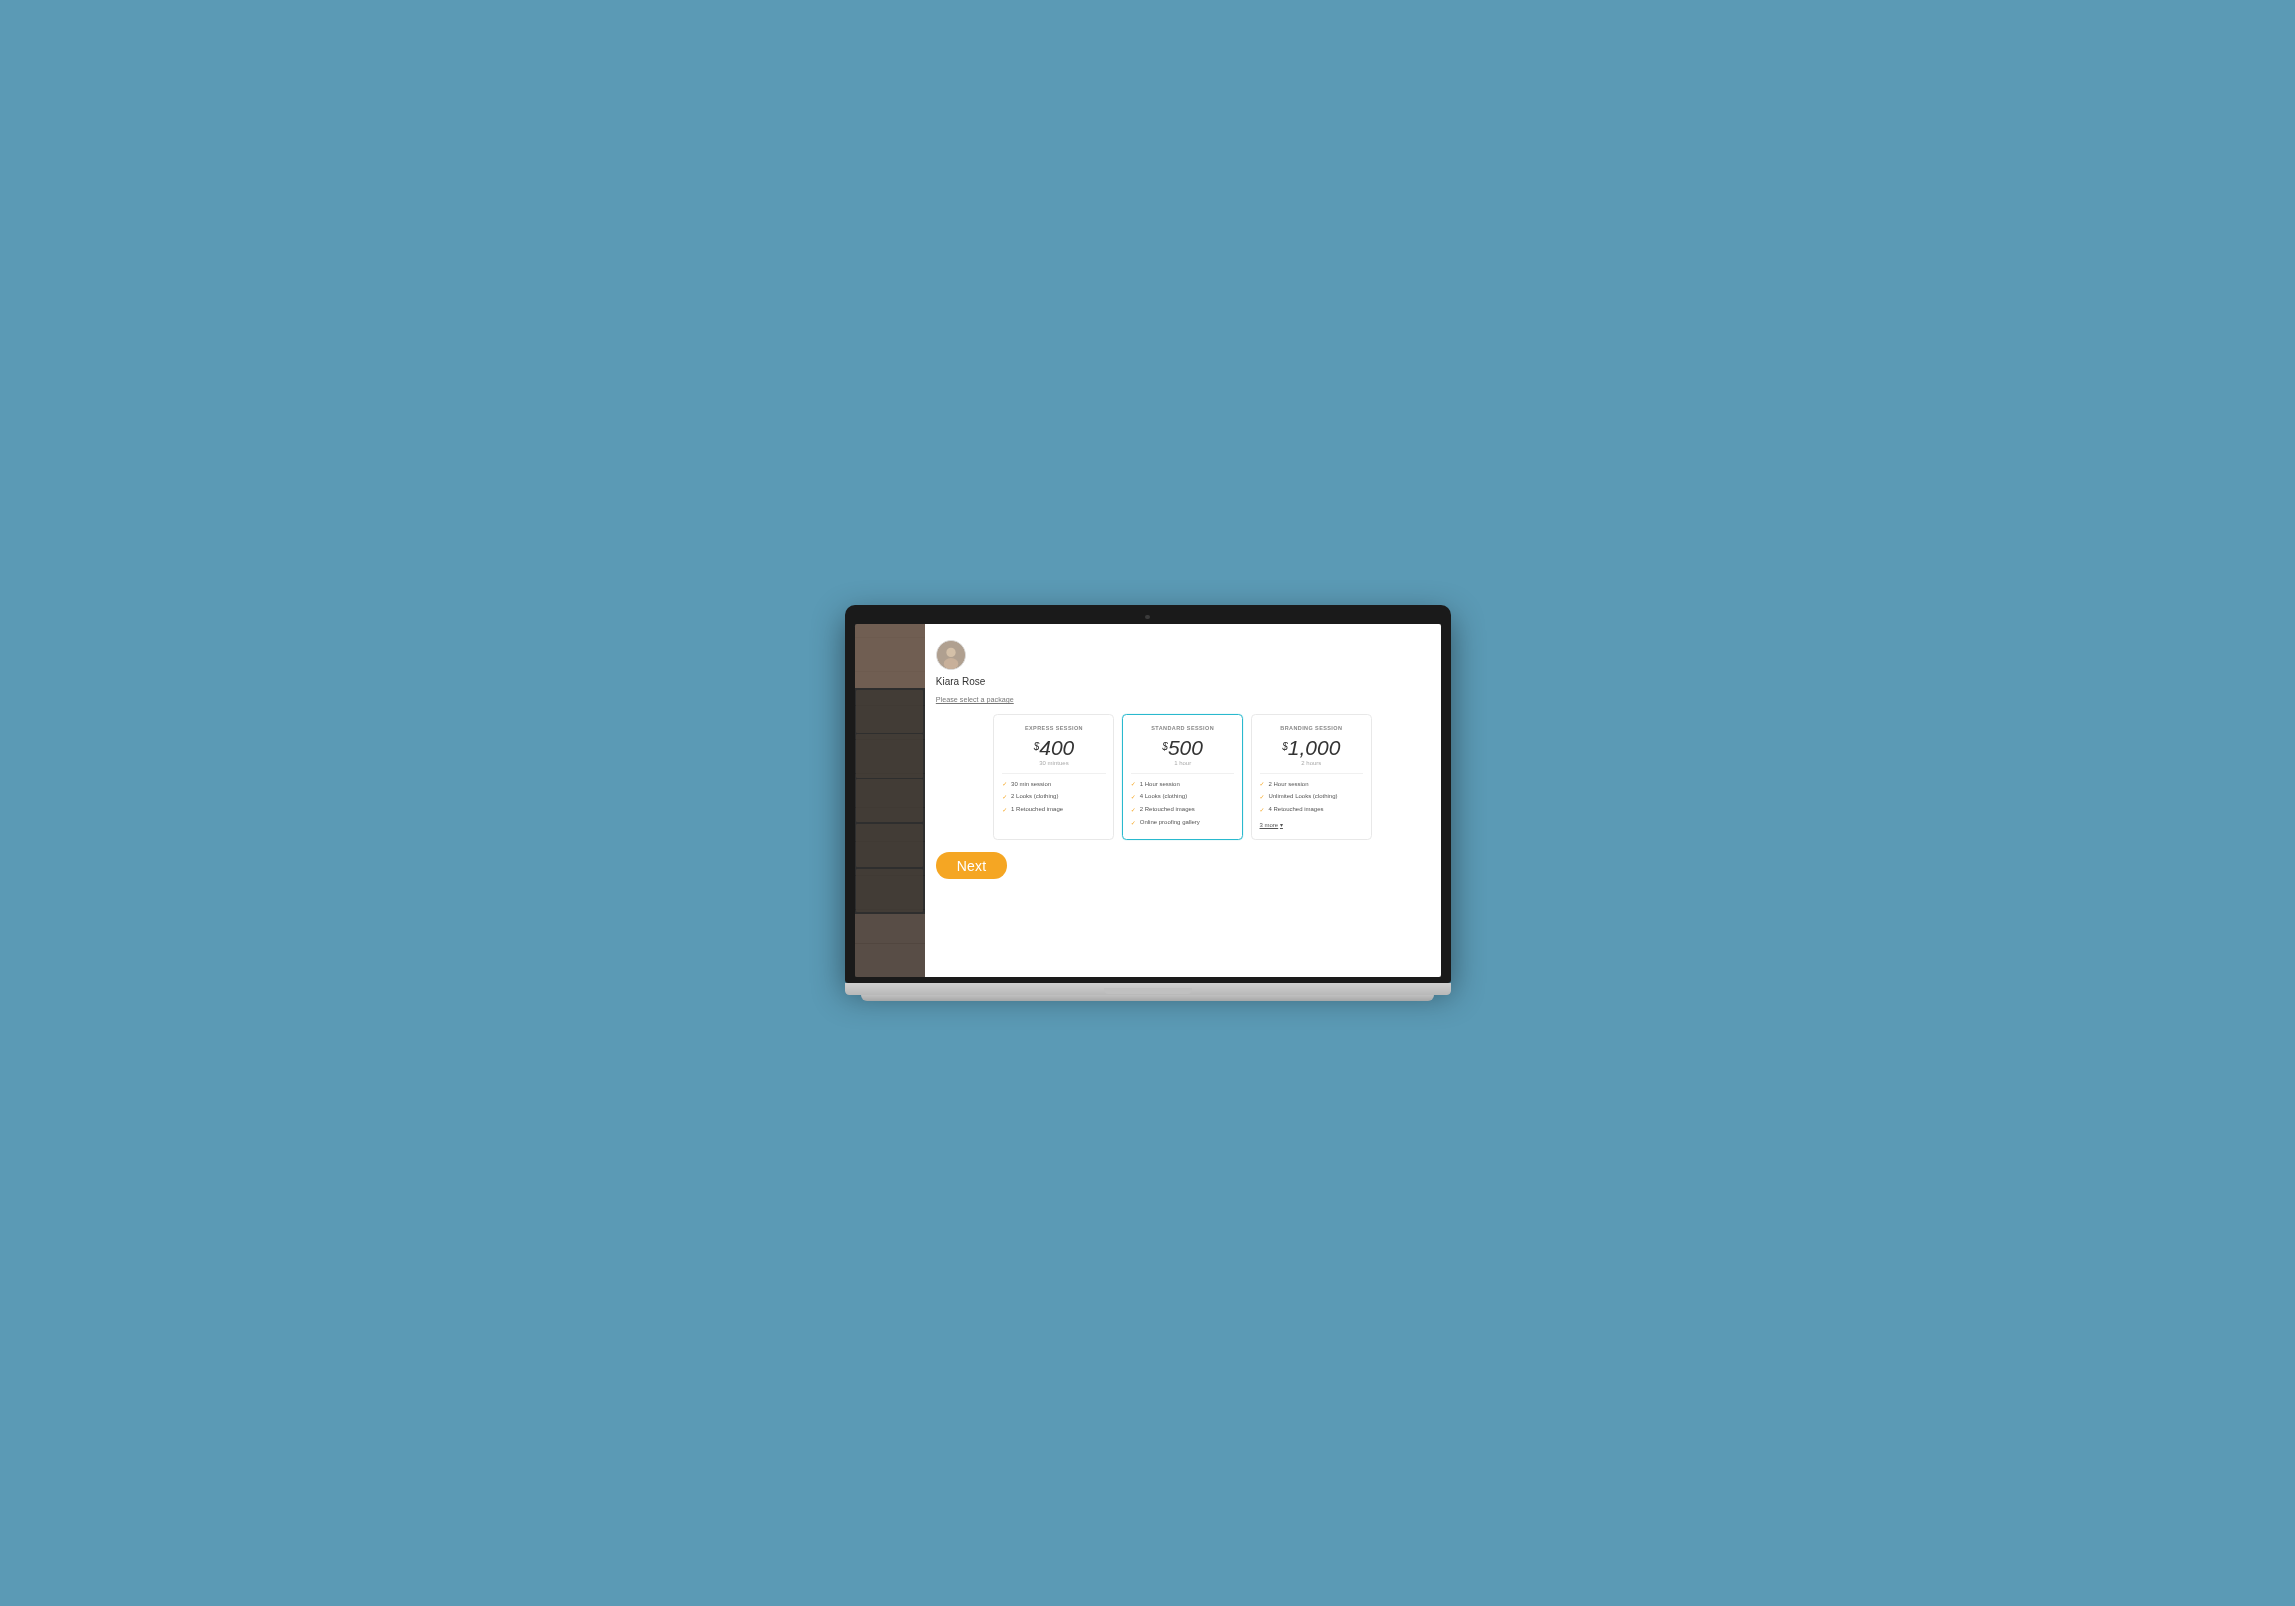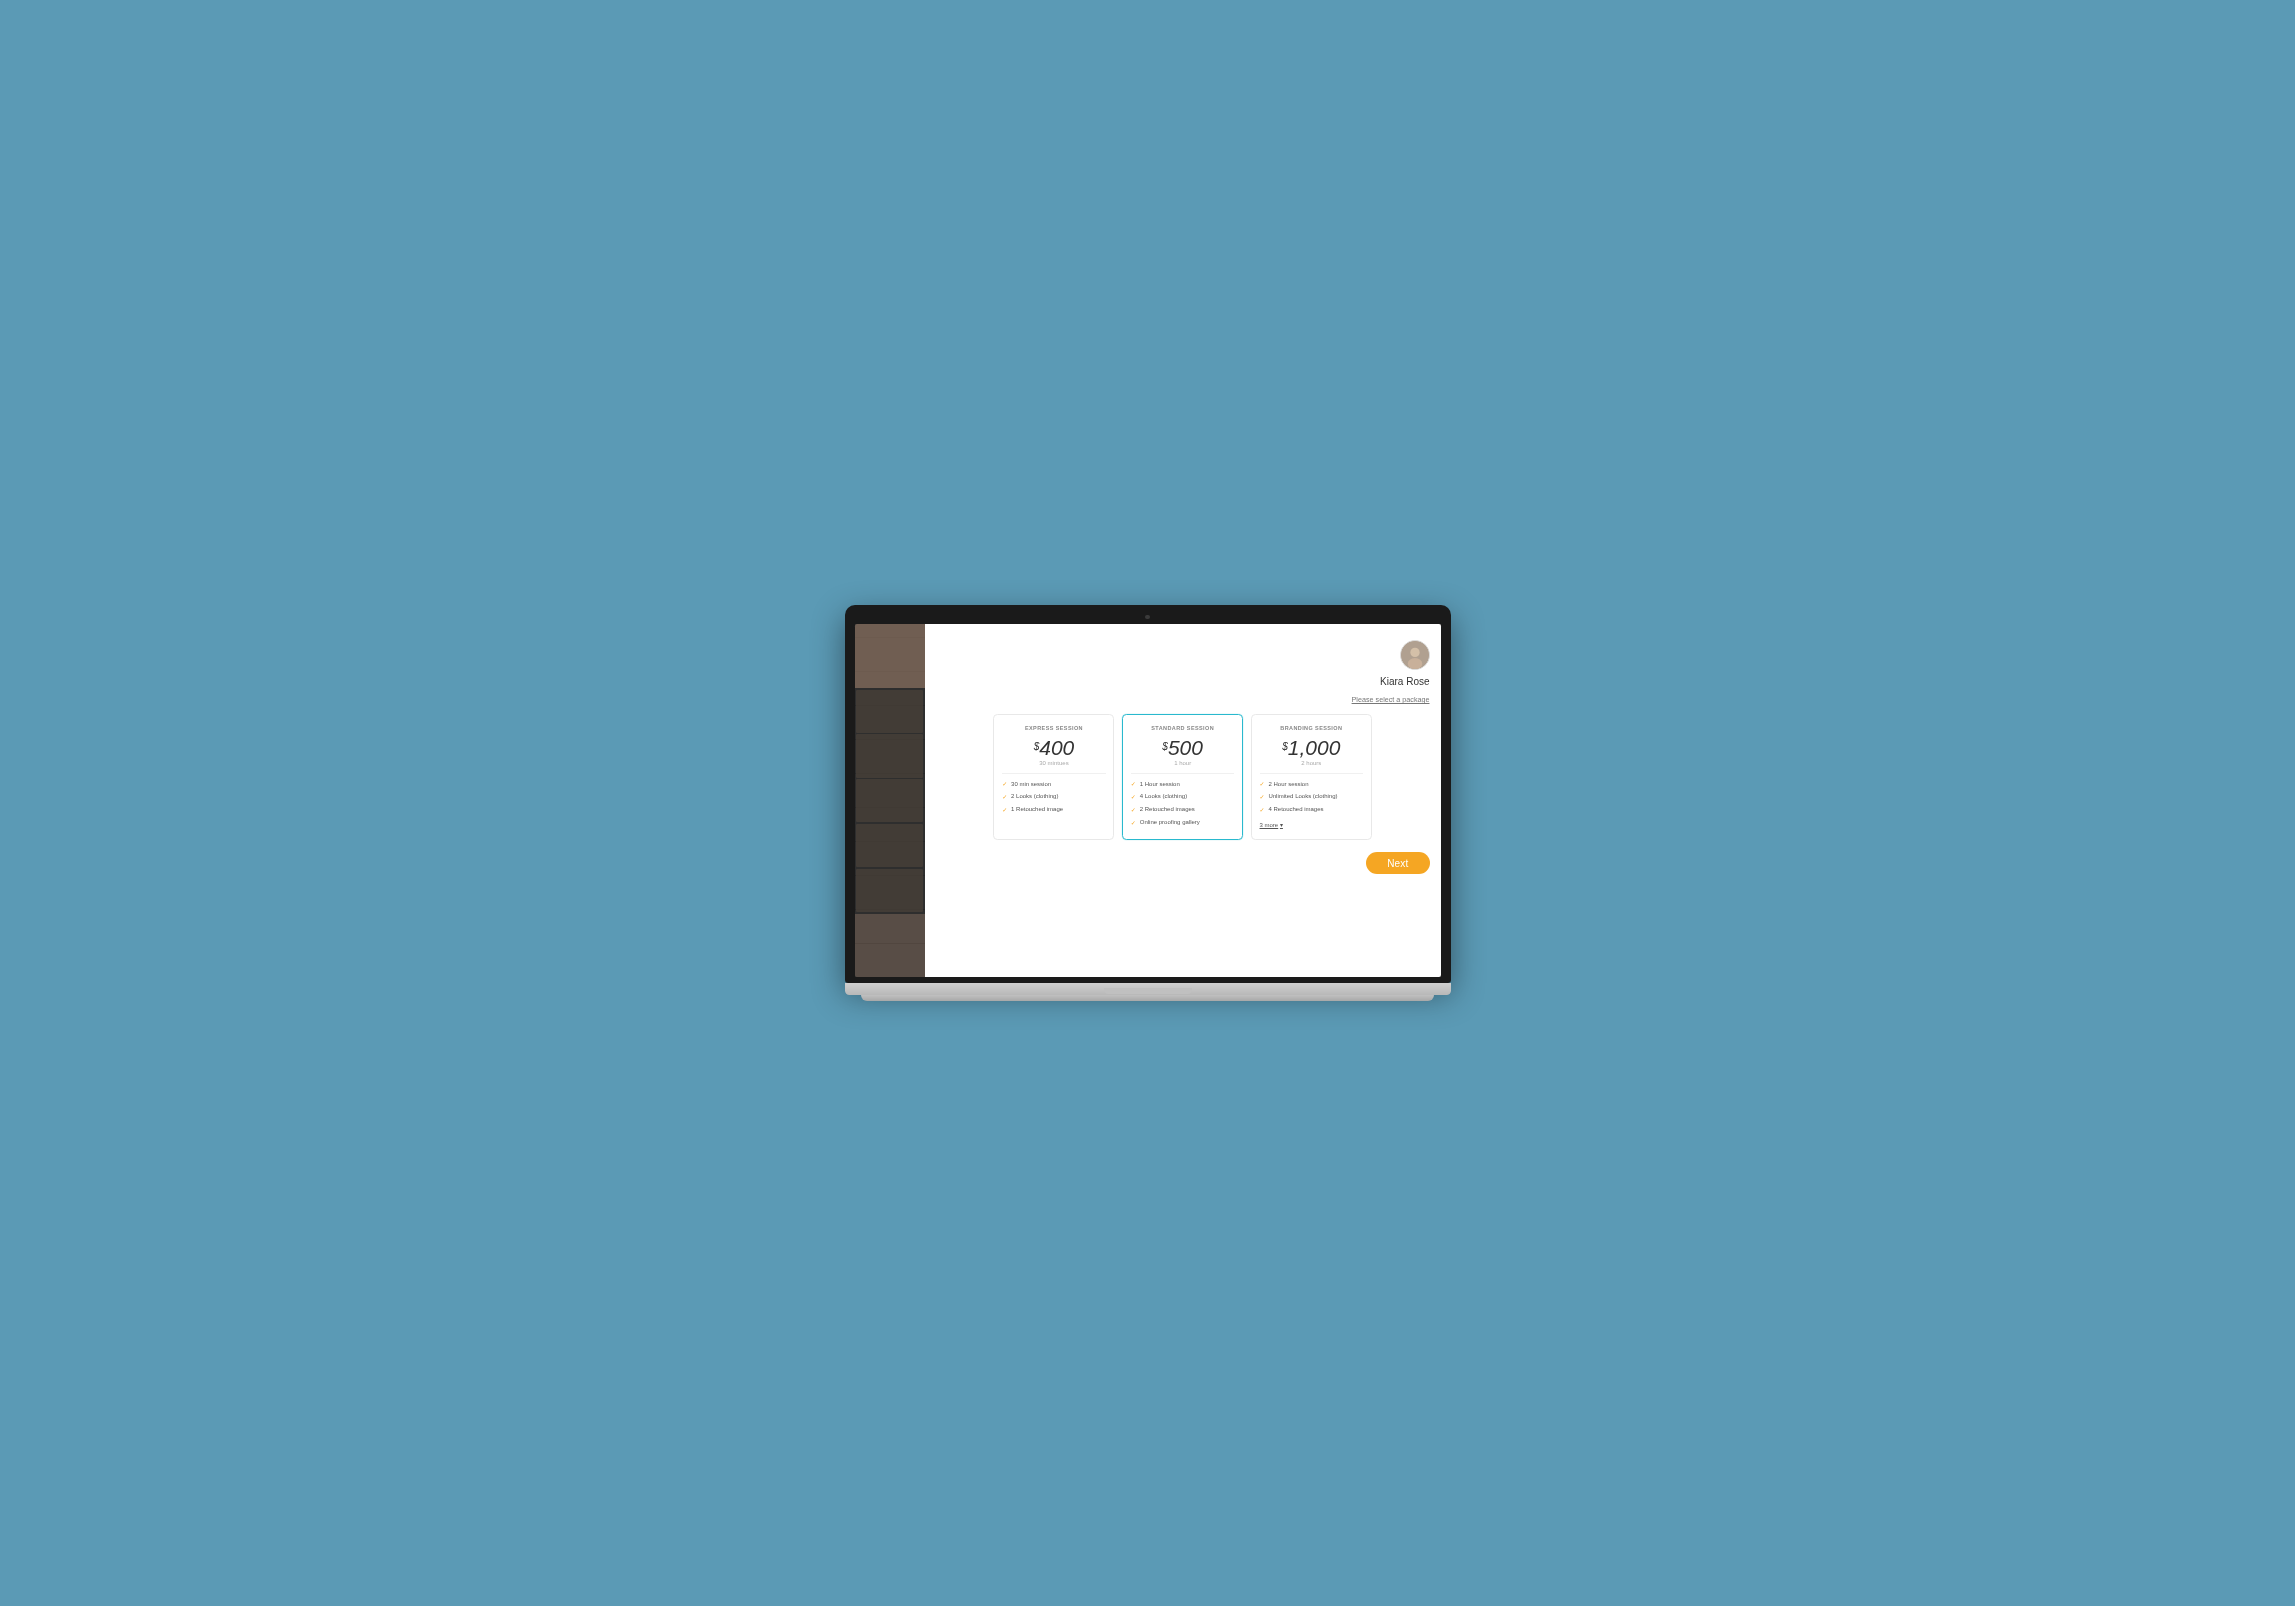--- a/index.html
+++ b/index.html
@@ -117,21 +117,21 @@
     
     .modal-overlay {
       position: absolute;
       left: 12%;
       top: 0;
       right: 0;
       bottom: 0;
       background: white;
       display: flex;
       flex-direction: column;
-      align-items: flex-end;
+      align-items: flex-start;
       padding: 15.4px 11px 13.2px;
       overflow-y: auto;
     }
 
     .avatar-container {
       width: 30px;
       height: 30px;
       border-radius: 50%;
       background: #b0a090;
       overflow: hidden;
@@ -256,21 +256,21 @@
       align-items: center;
       gap: 1.7px;
     }
 
     .next-btn {
       background: #f5a623;
       color: white;
       border: none;
       border-radius: 13.2px;
       padding: 5.5px 21px;
-      font-size: 10px;
+      font-size: 14px;
       font-weight: 500;
       cursor: pointer;
       letter-spacing: 0.2px;
     }
 
     
     .laptop-base {
       background: linear-gradient(180deg, #d0d0d0 0%, #b8b8b8 100%);
       height: 12px;
       border-radius: 0 0 4.4px 4.4px;

